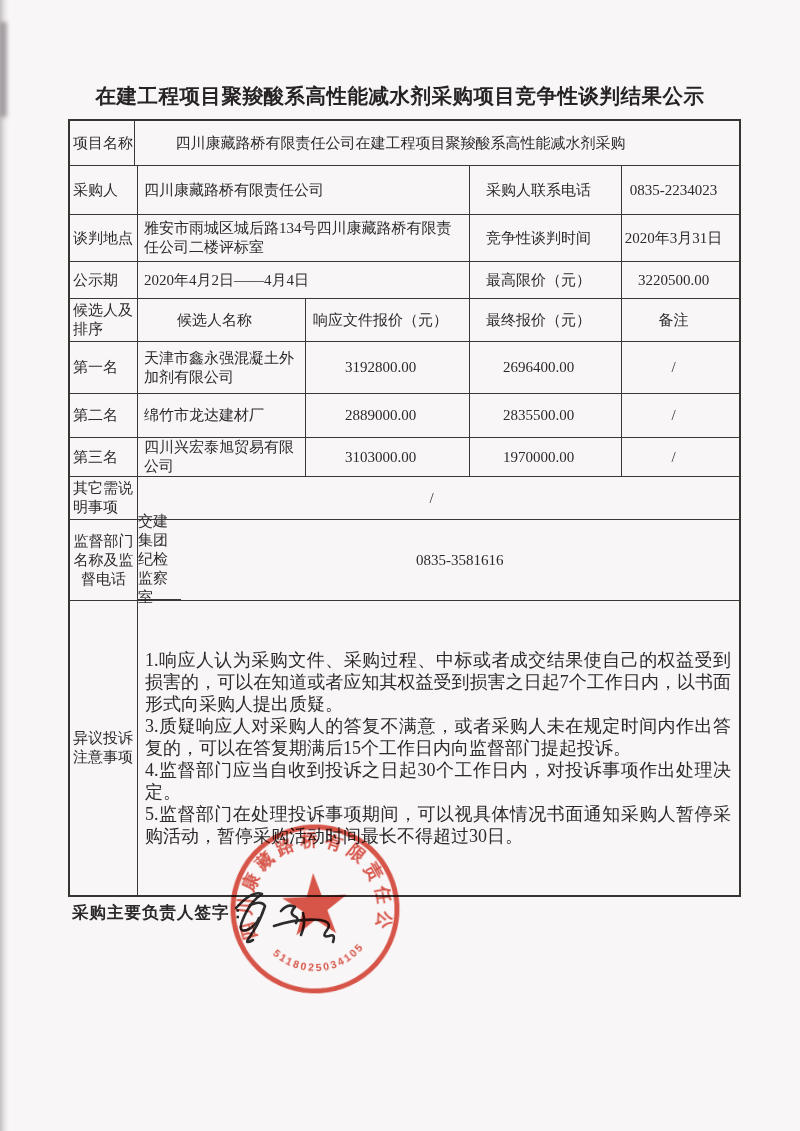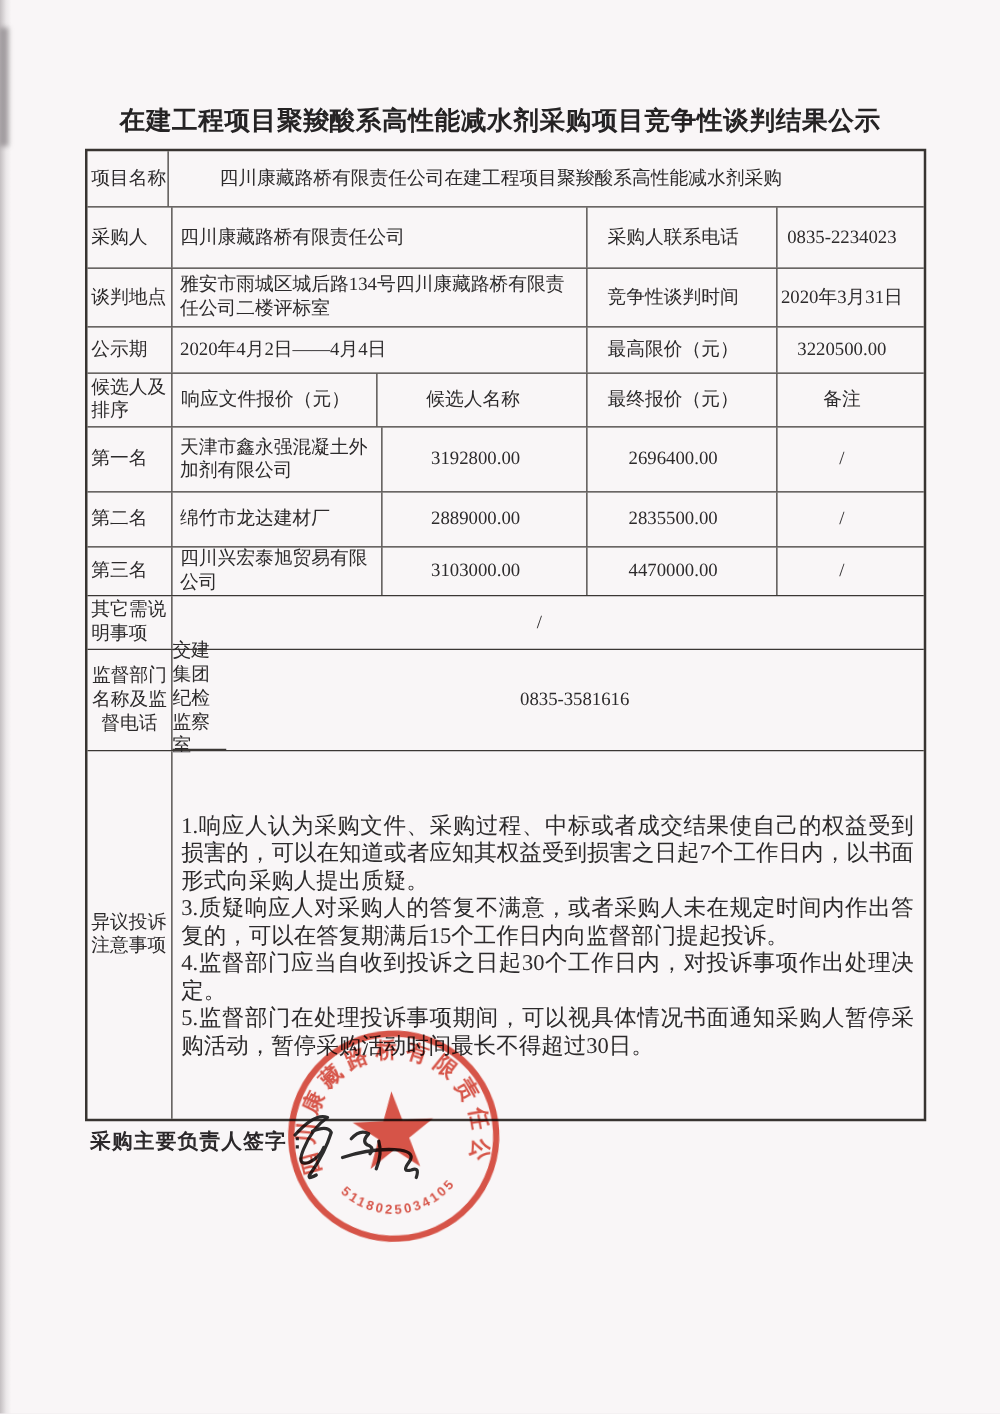--- a/index.html
+++ b/index.html
@@ -123,22 +123,22 @@
 
     <div class="trow h36">
       <div class="cell cA">公示期</div>
       <div class="cell cBC valL">2020年4月2日——4月4日</div>
       <div class="cell cD ctr">最高限价（元）</div>
       <div class="cell cE ctr lastc">3220500.00</div>
     </div>
 
     <div class="trow h42">
       <div class="cell cA">候选人及排序</div>
+      <div class="cell cB ctr">候选人名称</div>
       <div class="cell cC ctr">响应文件报价（元）</div>
-      <div class="cell cB ctr">候选人名称</div>
       <div class="cell cD ctr">最终报价（元）</div>
       <div class="cell cE ctr lastc">备注</div>
     </div>
 
     <div class="trow h51">
       <div class="cell cA">第一名</div>
       <div class="cell cB valL">天津市鑫永强混凝土外加剂有限公司</div>
       <div class="cell cC ctr">3192800.00</div>
       <div class="cell cD ctr">2696400.00</div>
       <div class="cell cE ctr lastc">/</div>
@@ -147,21 +147,21 @@
       <div class="cell cA">第二名</div>
       <div class="cell cB valL">绵竹市龙达建材厂</div>
       <div class="cell cC ctr">2889000.00</div>
       <div class="cell cD ctr">2835500.00</div>
       <div class="cell cE ctr lastc">/</div>
     </div>
     <div class="trow h38">
       <div class="cell cA">第三名</div>
       <div class="cell cB valL">四川兴宏泰旭贸易有限公司</div>
       <div class="cell cC ctr">3103000.00</div>
-      <div class="cell cD ctr">4470000.00</div>
+      <div class="cell cD ctr">1970000.00</div>
       <div class="cell cE ctr lastc">/</div>
     </div>
 
     <div class="trow h42">
       <div class="cell cA">其它需说明事项</div>
       <div class="cell cBE ctr lastc">/</div>
     </div>
 
     <div class="trow h80">
       <div class="cell cA labC">监督部门名称及监督电话</div>

